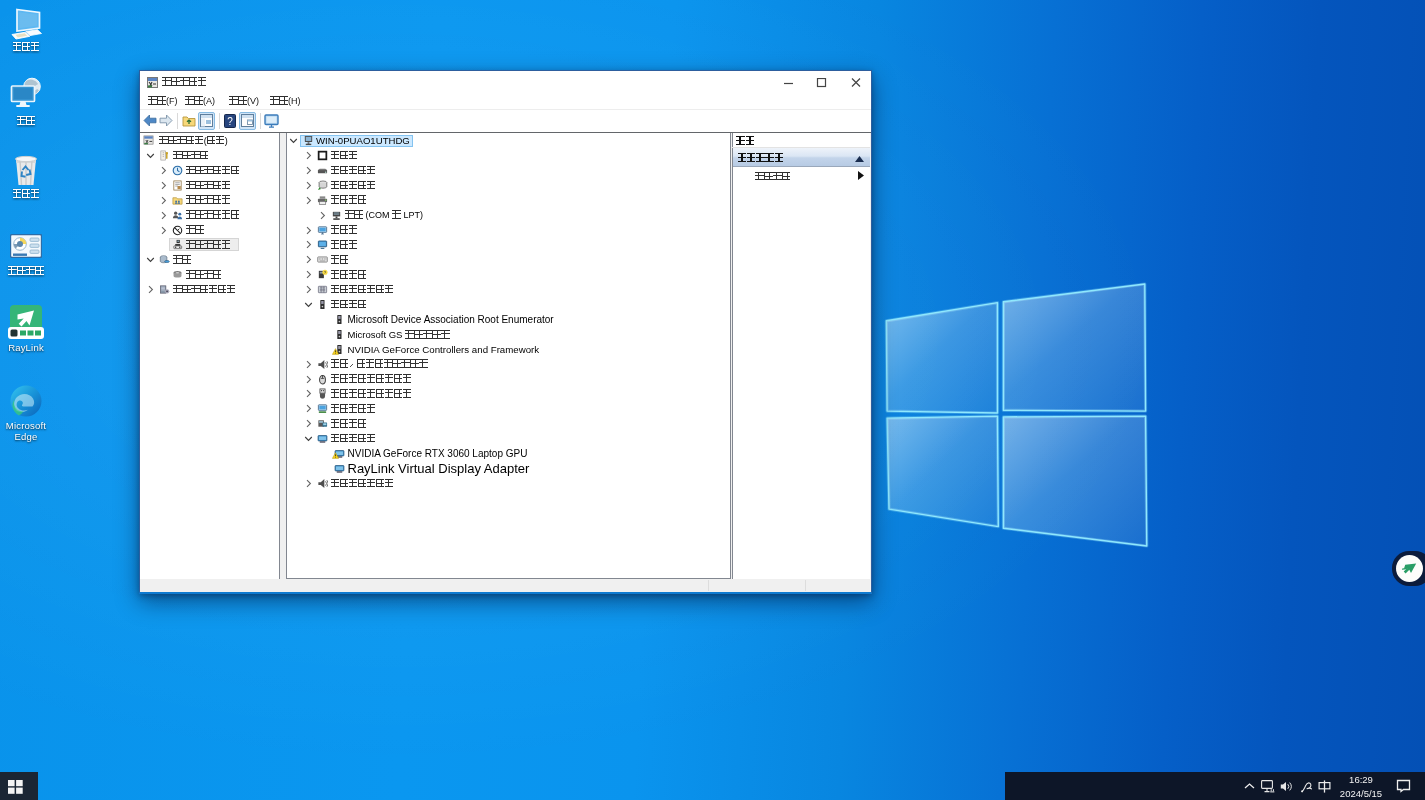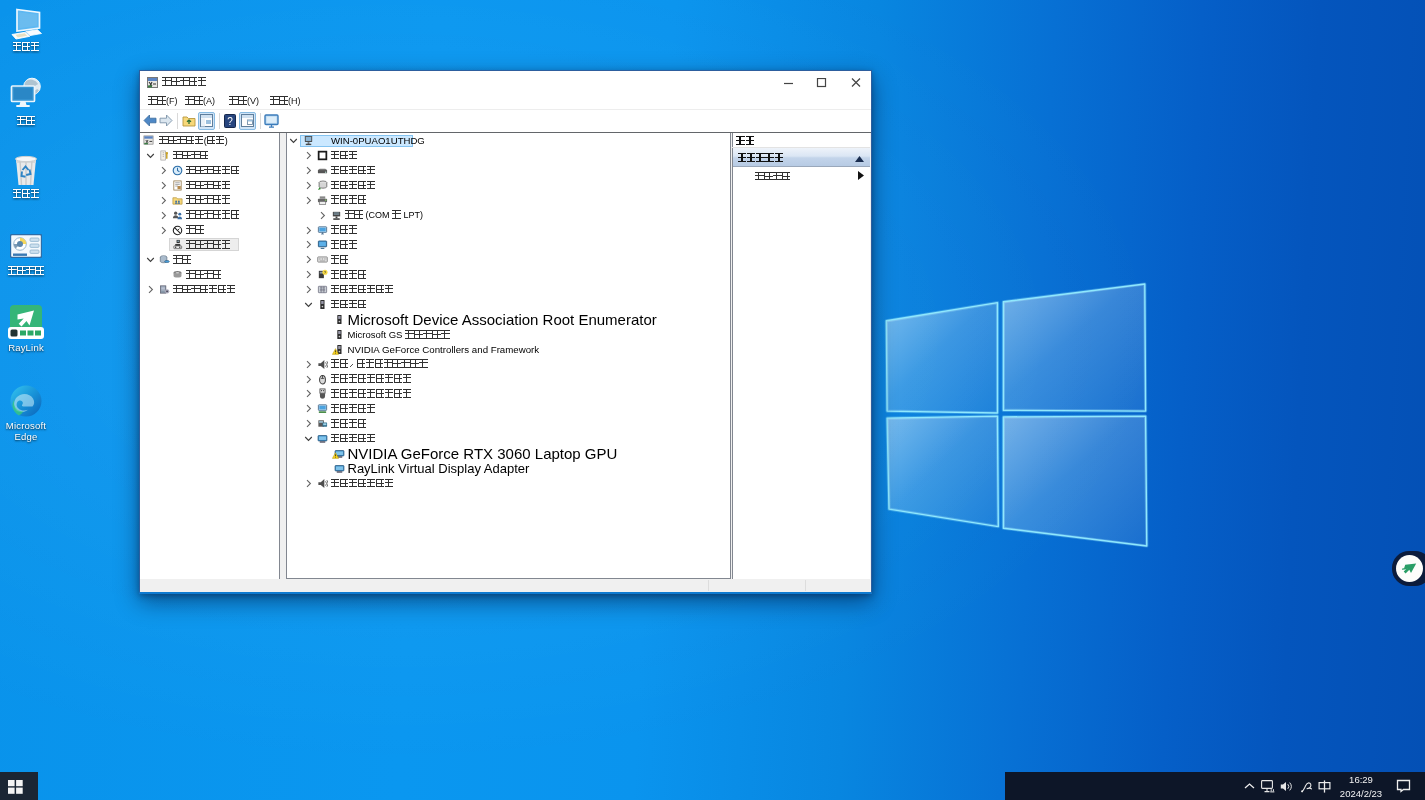--- a/index.html
+++ b/index.html
@@ -357,21 +357,21 @@
 </svg>
 <svg class="a" style="left:1300px;top:780px" width="14" height="13" viewBox="0 0 14 13">
  <path d="M1.6 11.3c2.6-.9 2.8-3.6 4.4-6.3C7 3.2 8.6 2.4 9.9 3.3s1.3 2.8.1 4-3.3 1.4-3.3 1.4 3.4-1.2 4.8.2" fill="none" stroke="#e6e6e6" stroke-width="1.1" stroke-linecap="round"></path>
  <circle cx="2.2" cy="11.4" r=".9" fill="#e6e6e6"></circle>
 </svg>
 <svg class="a" style="left:1318px;top:780px" width="13" height="13" viewBox="0 0 13 13">
  <rect x="1.1" y="2.6" width="10.8" height="6.2" fill="none" stroke="#ececec" stroke-width="1.2"></rect>
  <path d="M6.5.4v12.2" stroke="#ececec" stroke-width="1.3"></path>
 </svg>
 <div class="a" style="left:1336px;top:774px;width:50px;height:10px;color:#f2f2f2;font-size:9.5px;text-align:center">16:29</div>
-<div class="a" style="left:1330px;top:788px;width:62px;height:10px;color:#f2f2f2;font-size:9.5px;text-align:center">2024/2/23</div>
+<div class="a" style="left:1330px;top:788px;width:62px;height:10px;color:#f2f2f2;font-size:9.5px;text-align:center">2024/5/15</div>
 <svg class="a" style="left:1396px;top:779px" width="15" height="14" viewBox="0 0 15 14">
  <path d="M1.5 1.5h12v9h-6l-2.5 2v-2h-3.5z" fill="none" stroke="#eee" stroke-width="1.3"></path>
 </svg>
 
 <div class="a" style="left:139px;top:70px;width:733px;height:524px;background:#fff;border:1px solid #2d5e9e;border-bottom:3px solid #0f7ad0;box-shadow:0 8px 22px rgba(0,0,30,.45),0 2px 6px rgba(0,0,30,.3)">
 
  <svg class="a" style="left:7px;top:6px" width="11" height="11" viewBox="0 0 11 11">
   <rect x="0.5" y="0.5" width="10" height="10" fill="#e8e6e3" stroke="#777"></rect>
   <rect x="1" y="1" width="9" height="3" fill="#5a84c4"></rect>
   <path d="M2 5l3 4M5 5l-2 4M6 7h3" stroke="#333" stroke-width="1.1"></path>
@@ -528,21 +528,21 @@
     </div>
 
  <div class="a" style="left:160px;top:63.5px;width:113px;height:12.5px;background:#cbe8ff;border:1px solid #84c3f0"></div>
  <div class="tr" style="left:163px;top:62.1px">
       <svg class="ch" style="left:-14px" width="9" height="9">
         <use href="#chd"></use>
       </svg>
       <svg class="ci" width="11" height="11">
         <use href="#i-pc"></use>
       </svg>
-      <b class="t" style="margin-left:17px;font-size:9.6px">WIN-0PUAO1UTHDG</b>
+      <b class="t" style="margin-left:2px;font-size:9.6px">WIN-0PUAO1UTHDG</b>
     </div>
  <div class="tr" style="left:176.5px;top:77px">
       <svg class="ch" width="9" height="9">
         <use href="#chr"></use>
       </svg>
       <svg class="ci" width="11" height="11">
         <use href="#i-cpu"></use>
       </svg>
       <b class="t"><i class="k"></i><i class="k"></i><i class="k"></i></b>
     </div>
@@ -633,21 +633,21 @@
       </svg>
       <svg class="ci" width="11" height="11">
         <use href="#i-chip"></use>
       </svg>
       <b class="t"><i class="k"></i><i class="k"></i><i class="k"></i><i class="k"></i></b>
     </div>
  <div class="tr" style="left:193.5px;top:240.9px">
       <svg class="ci" width="11" height="11">
         <use href="#i-chip"></use>
       </svg>
-      <b class="t" style="font-size:15px">Microsoft Device Association Root Enumerator</b>
+      <b class="t" style="font-size:10px">Microsoft Device Association Root Enumerator</b>
     </div>
  <div class="tr" style="left:193.5px;top:256px">
       <svg class="ci" width="11" height="11">
         <use href="#i-chip"></use>
       </svg>
       <b class="t" style="font-size:9.5px">Microsoft GS <i class="k"></i><i class="k"></i><i class="k"></i><i class="k"></i><i class="k"></i></b>
     </div>
  <div class="tr" style="left:193.5px;top:270.7px">
       <span class="ci" style="position:relative;width:11px;height:11px"><svg width="11" height="11">
           <use href="#i-chip"></use>
@@ -709,21 +709,21 @@
         <use href="#i-gpu"></use>
       </svg>
       <b class="t"><i class="k"></i><i class="k"></i><i class="k"></i><i class="k"></i><i class="k"></i></b>
     </div>
  <div class="tr" style="left:193.5px;top:375px">
       <span class="ci" style="position:relative;width:11px;height:11px"><svg width="11" height="11">
           <use href="#i-gpu"></use>
         </svg><svg class="a" style="left:-2px;bottom:0" width="7" height="7">
           <use href="#i-warn"></use>
         </svg></span>
-      <b class="t" style="font-size:15px">NVIDIA GeForce RTX 3060 Laptop GPU</b>
+      <b class="t" style="font-size:10px">NVIDIA GeForce RTX 3060 Laptop GPU</b>
     </div>
  <div class="tr" style="left:193.5px;top:389.9px">
       <svg class="ci" width="11" height="11">
         <use href="#i-gpu"></use>
       </svg>
       <b class="t" style="font-size:13px">RayLink Virtual Display Adapter</b>
     </div>
  <div class="tr" style="left:176.5px;top:404.8px">
       <svg class="ch" width="9" height="9">
         <use href="#chr"></use>

